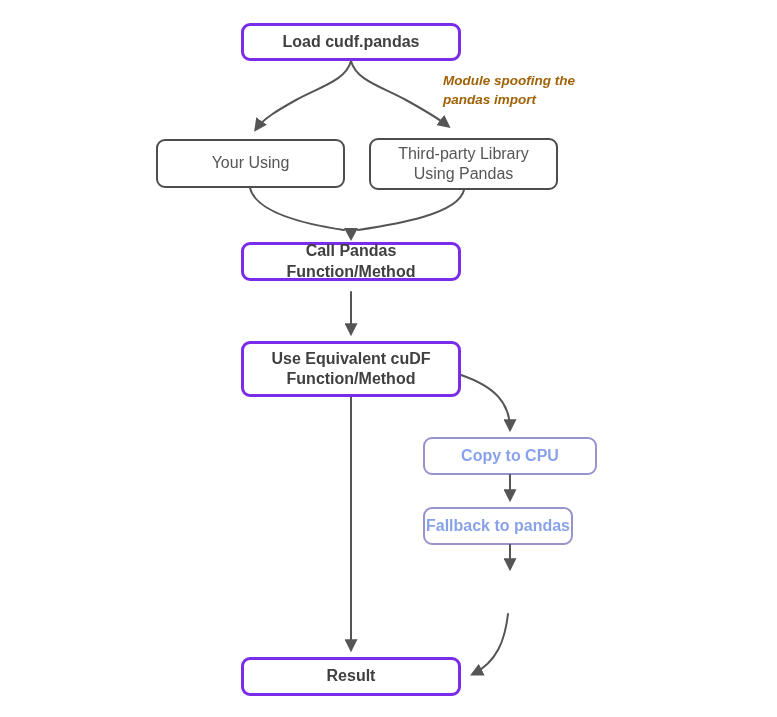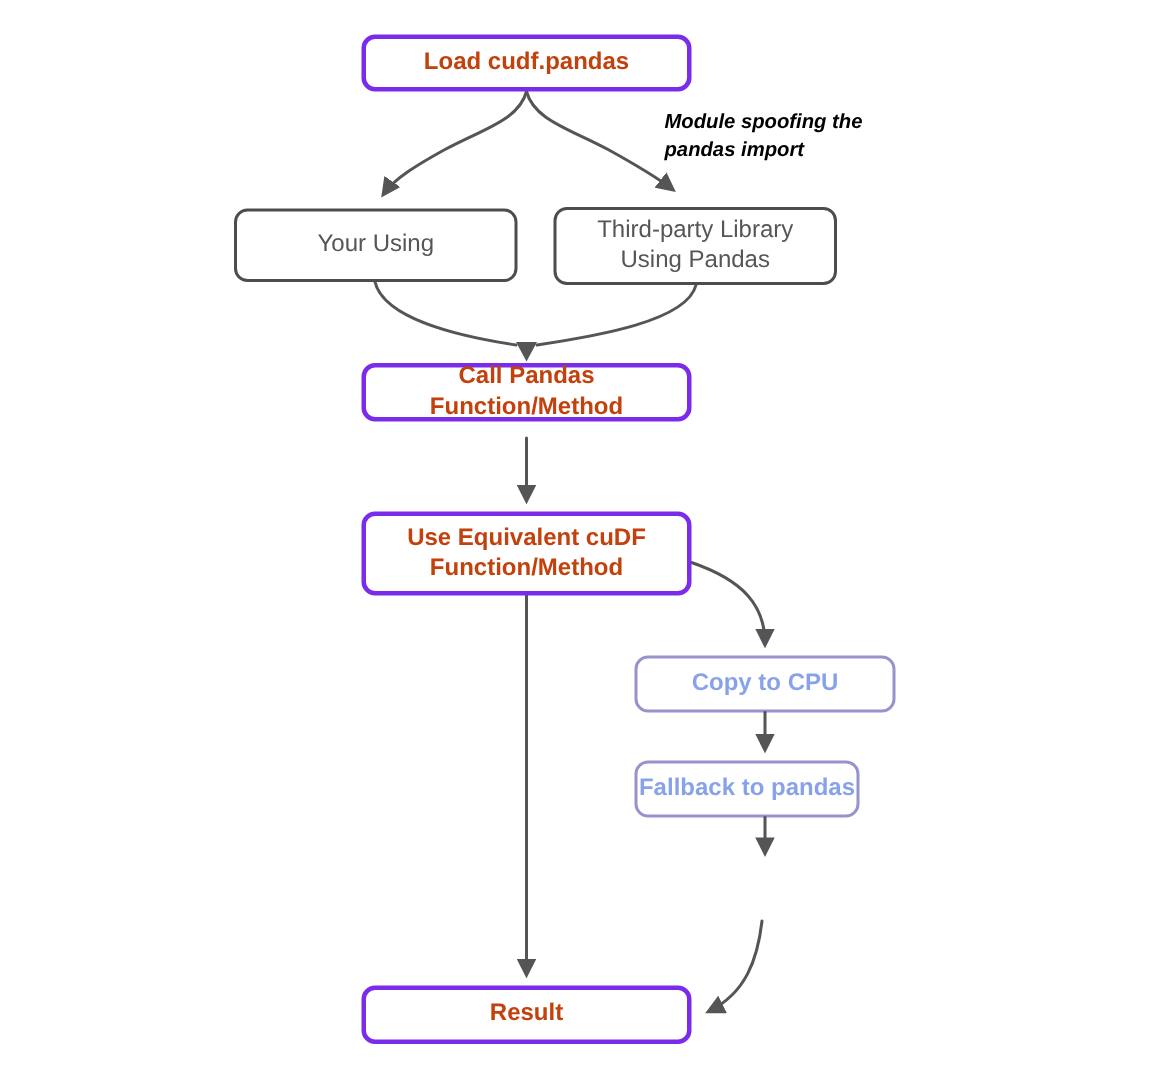--- a/index.html
+++ b/index.html
@@ -7,25 +7,25 @@
     position:relative;width:777px;height:717px;background:#ffffff;overflow:hidden;
     font-family:"Liberation Sans", sans-serif;
   }
   #edges{position:absolute;left:0;top:0;width:777px;height:717px;pointer-events:none;}
   .node{
     position:absolute;box-sizing:border-box;
     display:flex;flex-direction:column;align-items:center;justify-content:center;
     border-radius:9px;text-align:center;font-size:16px;line-height:1.28;background:#ffffff;
   }
   .node .l:empty{display:none;}
-  .purple{border:3px solid #7b2bea;color:#c2410c;font-weight:700;}
+  .purple{border:3px solid #7b2bea;color:#404040;font-weight:700;}
   .gray{border:2px solid #4d4d4d;color:#565656;font-weight:400;}
   .faded{border:2px solid #3731a0;color:#1d4ed8;opacity:0.52;font-weight:700;}
   .note{
-    position:absolute;font-style:italic;color:#000000;font-size:13.5px;
+    position:absolute;font-style:italic;color:#a16207;font-size:13.5px;
     font-weight:600;line-height:1.4;white-space:nowrap;
   }
 </style>
 </head>
 <body>
 
 <div id="canvas">
 
   <svg id="edges" viewBox="0 0 777 717" xmlns="http://www.w3.org/2000/svg">
     <defs>

